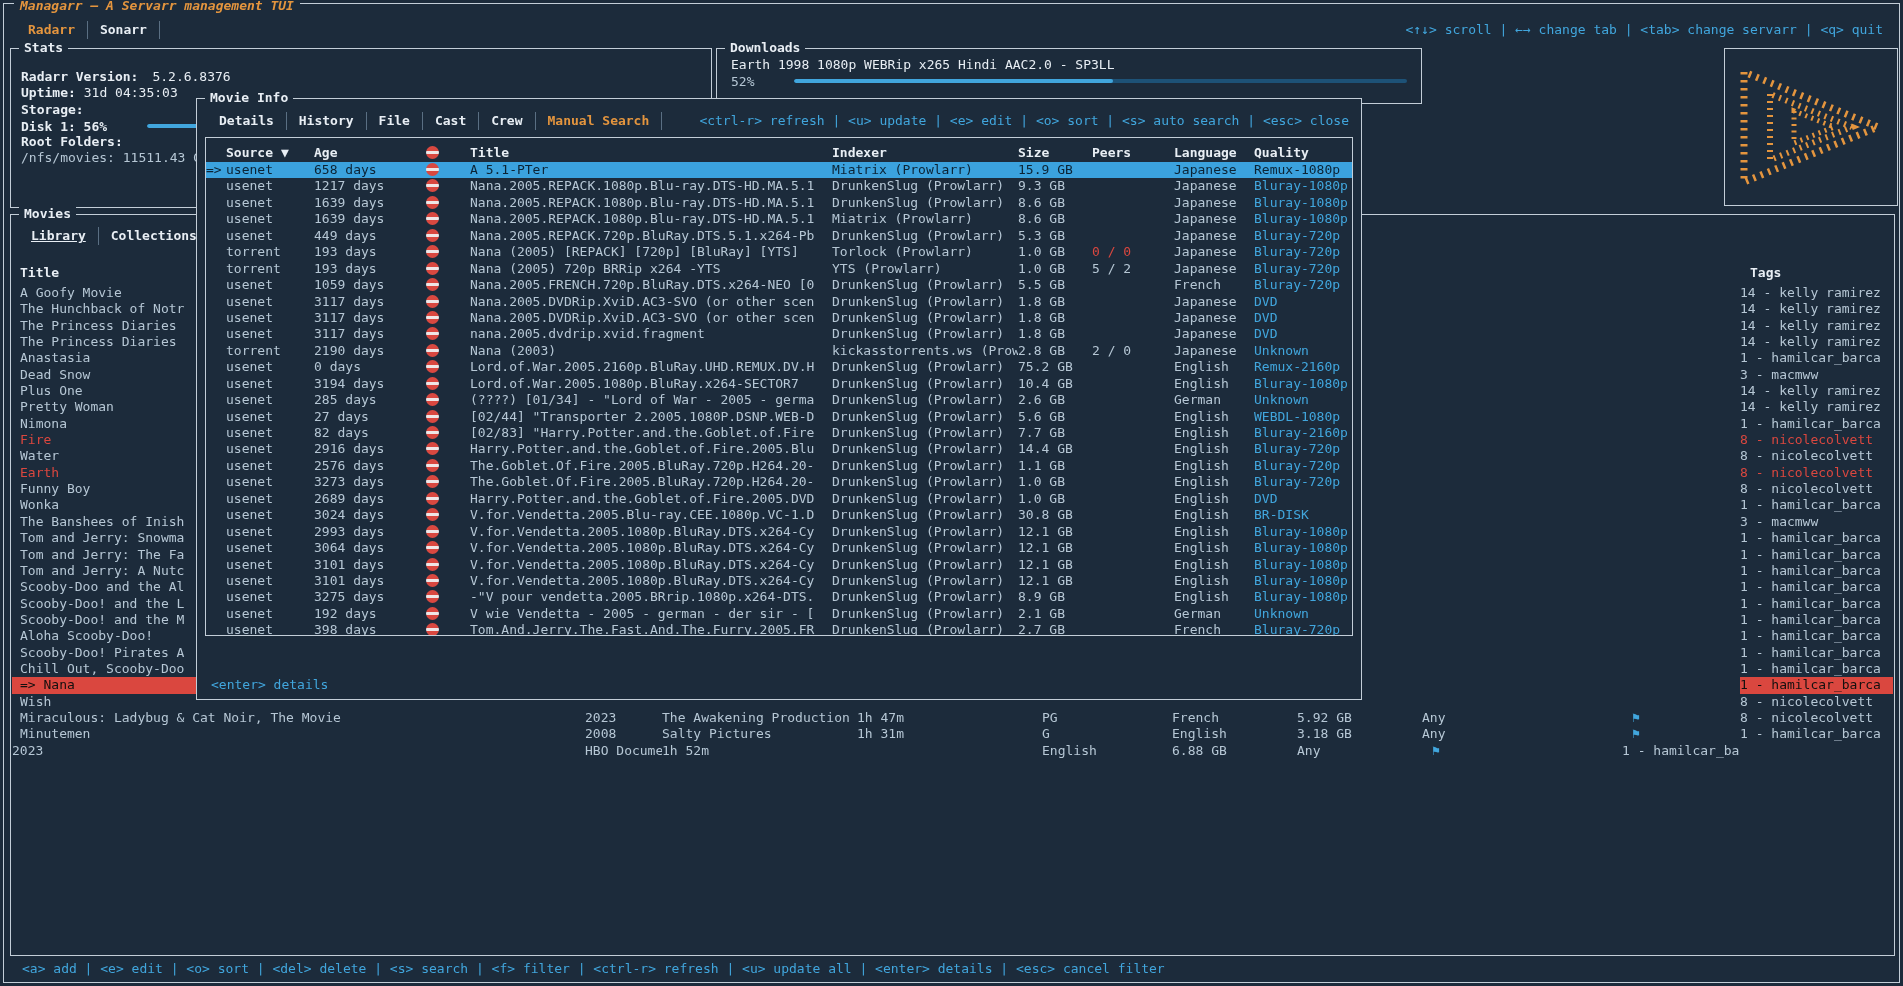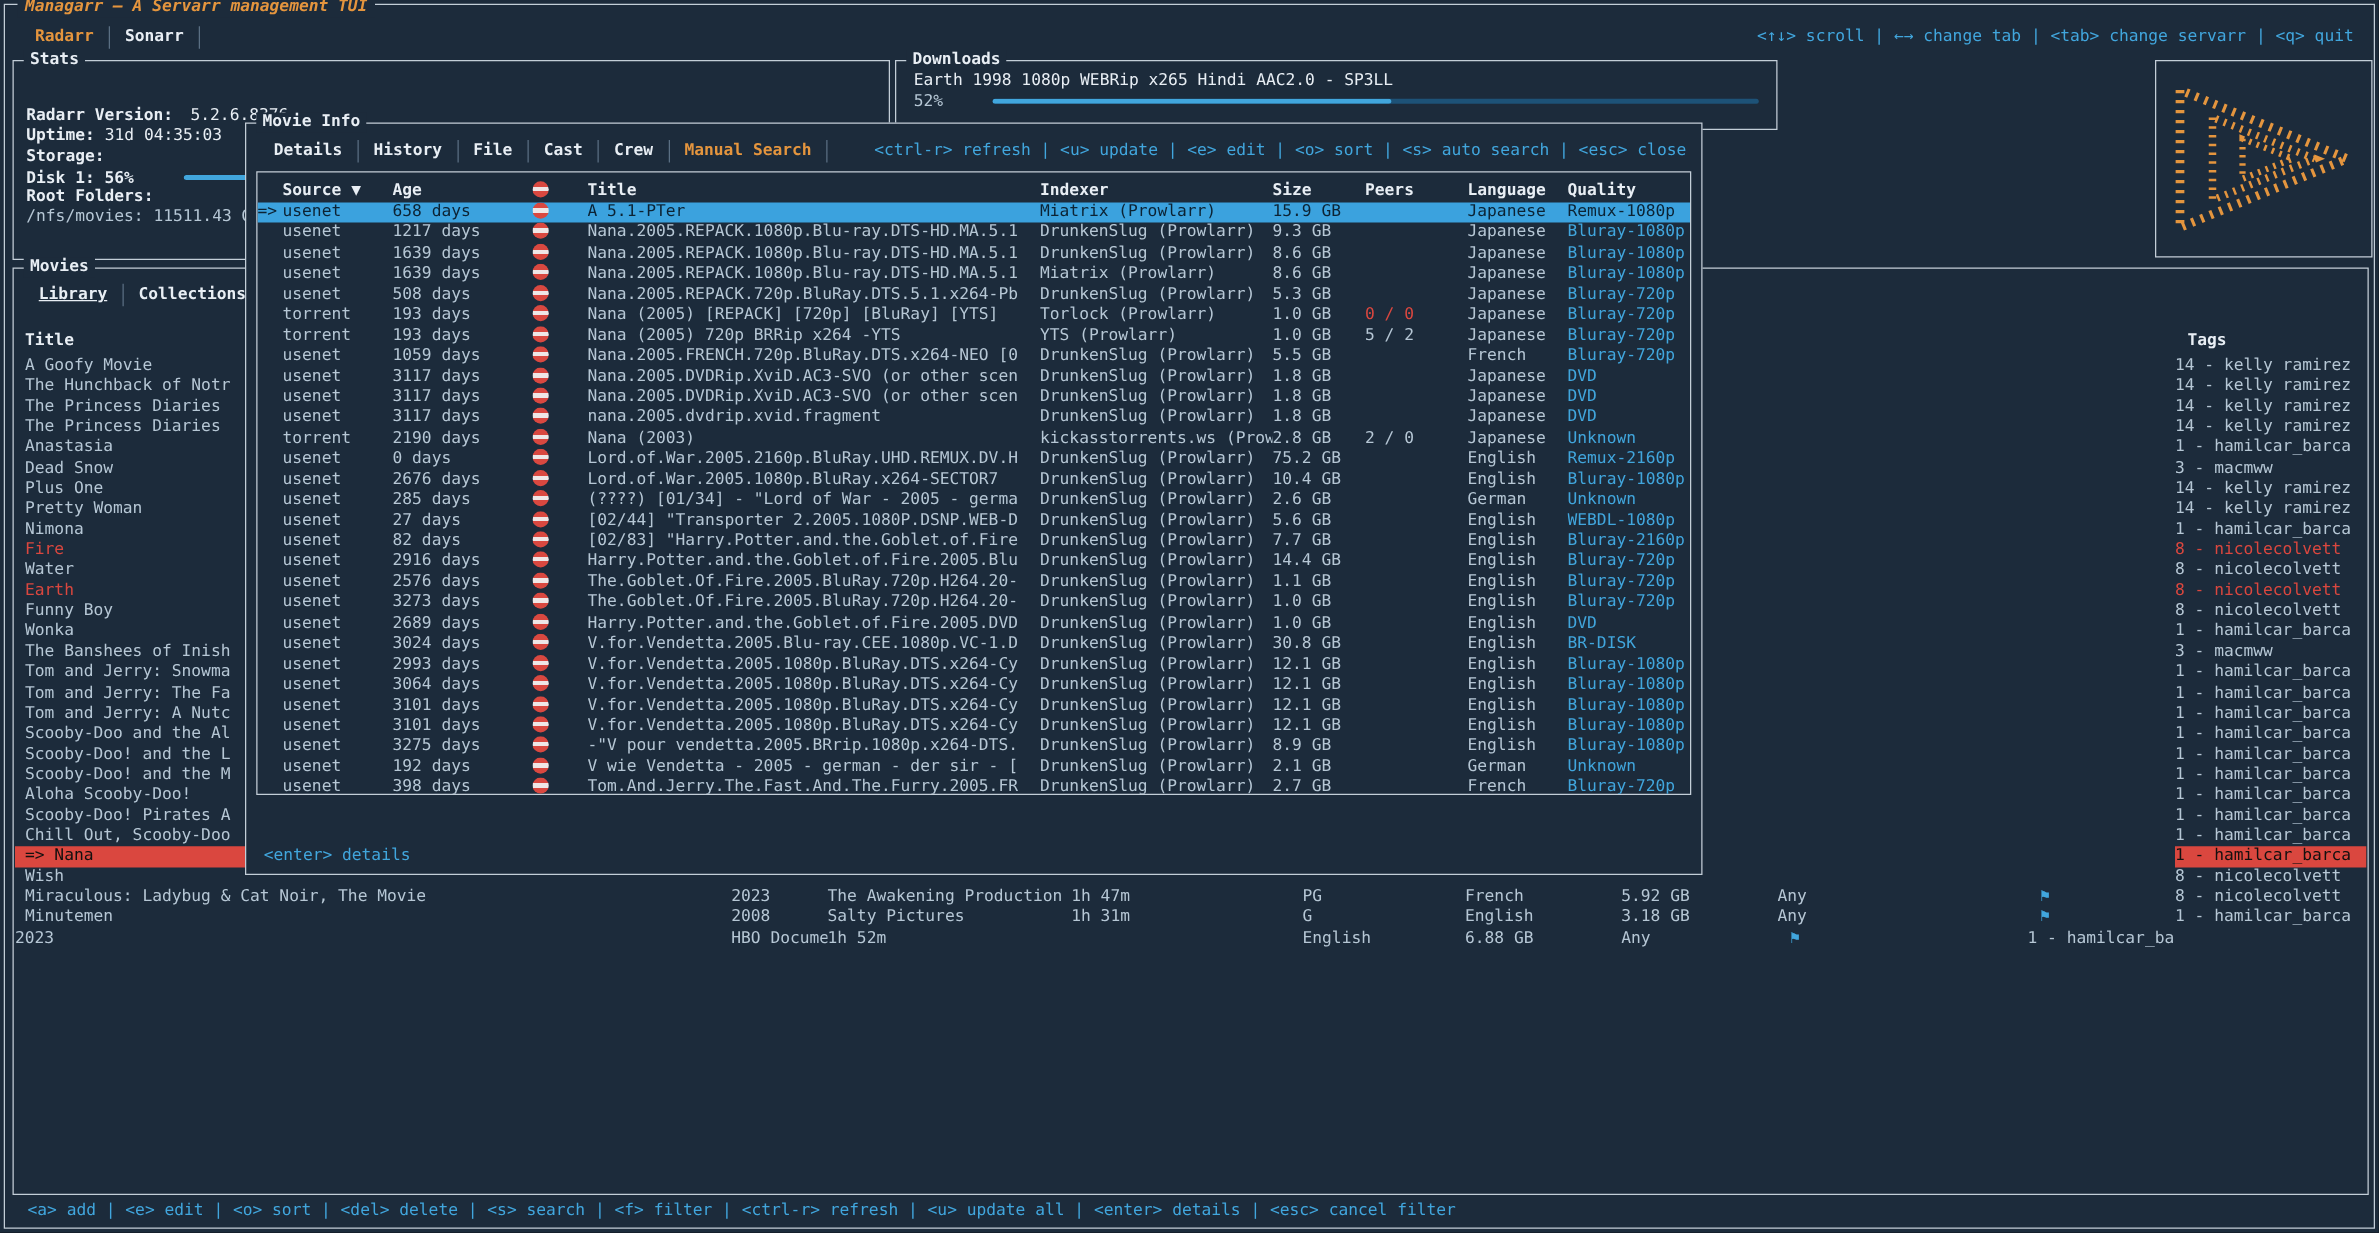--- a/index.html
+++ b/index.html
@@ -20,21 +20,21 @@
   .tab{padding:0 12px;color:var(--bright);font-weight:700;border-right:1px solid var(--dim);
        height:18px;line-height:18px;cursor:default;white-space:pre;}
   .tab.active{color:var(--orange);}
   .tabs-underline .tab.active{color:var(--bright);text-decoration:underline;}
   .top-help{position:absolute;right:20px;top:21px;z-index:2;color:var(--cyan);
             height:18px;line-height:18px;white-space:pre;}
   .panel{position:absolute;border:1px solid var(--border);background:var(--bg);z-index:1;}
   .panel-title{position:absolute;top:-9px;left:8px;background:var(--bg);padding:0 5px;
                font-weight:700;color:var(--bright);height:16px;line-height:16px;}
   
-  .stats{left:10px;top:48px;width:702px;height:160px;padding:36px 10px 0 10px;}
+  .stats{left:10px;top:48px;width:702px;height:160px;padding:20px 10px 0 10px;}
   .stat-line{height:16.3px;line-height:16.3px;white-space:pre;overflow:hidden;}
   .lbl{color:var(--bright);font-weight:700;}
   .val{color:var(--bright);margin-left:14px;}
   .val.tight{margin-left:8px;}
   .gauge-line{display:flex;align-items:center;height:16.3px;gap:30px;}
   .gauge{flex:1;height:4px;background:var(--track);margin-left:10px;border-radius:2px;position:relative;overflow:hidden;}
   .gauge-fill{position:absolute;left:0;top:0;bottom:0;background:var(--cyan);border-radius:2px;}
   
   .downloads{left:716px;top:48px;width:706px;height:56px;padding:8px 14px 0 14px;}
   .dl-item{height:16.3px;line-height:16.3px;color:var(--bright);white-space:pre;overflow:hidden;}
@@ -559,21 +559,21 @@
             <span class="c">Nana.2005.REPACK.1080p.Blu-ray.DTS-HD.MA.5.1</span>
             <span class="c">Miatrix (Prowlarr)</span>
             <span class="c">8.6 GB</span>
             <span class="c"></span>
             <span class="c">Japanese</span>
             <span class="c qual">Bluray-1080p</span>
           </div>
           <div class="mi-row">
             <span class="c"></span>
             <span class="c">usenet</span>
-            <span class="c">508 days</span>
+            <span class="c">449 days</span>
             <span class="c"><i class="no-entry"></i></span>
             <span class="c">Nana.2005.REPACK.720p.BluRay.DTS.5.1.x264-Pb</span>
             <span class="c">DrunkenSlug (Prowlarr)</span>
             <span class="c">5.3 GB</span>
             <span class="c"></span>
             <span class="c">Japanese</span>
             <span class="c qual">Bluray-720p</span>
           </div>
           <div class="mi-row">
             <span class="c"></span>
@@ -667,21 +667,21 @@
             <span class="c">Lord.of.War.2005.2160p.BluRay.UHD.REMUX.DV.H</span>
             <span class="c">DrunkenSlug (Prowlarr)</span>
             <span class="c">75.2 GB</span>
             <span class="c"></span>
             <span class="c">English</span>
             <span class="c qual">Remux-2160p</span>
           </div>
           <div class="mi-row">
             <span class="c"></span>
             <span class="c">usenet</span>
-            <span class="c">2676 days</span>
+            <span class="c">3194 days</span>
             <span class="c"><i class="no-entry"></i></span>
             <span class="c">Lord.of.War.2005.1080p.BluRay.x264-SECTOR7</span>
             <span class="c">DrunkenSlug (Prowlarr)</span>
             <span class="c">10.4 GB</span>
             <span class="c"></span>
             <span class="c">English</span>
             <span class="c qual">Bluray-1080p</span>
           </div>
           <div class="mi-row">
             <span class="c"></span>

